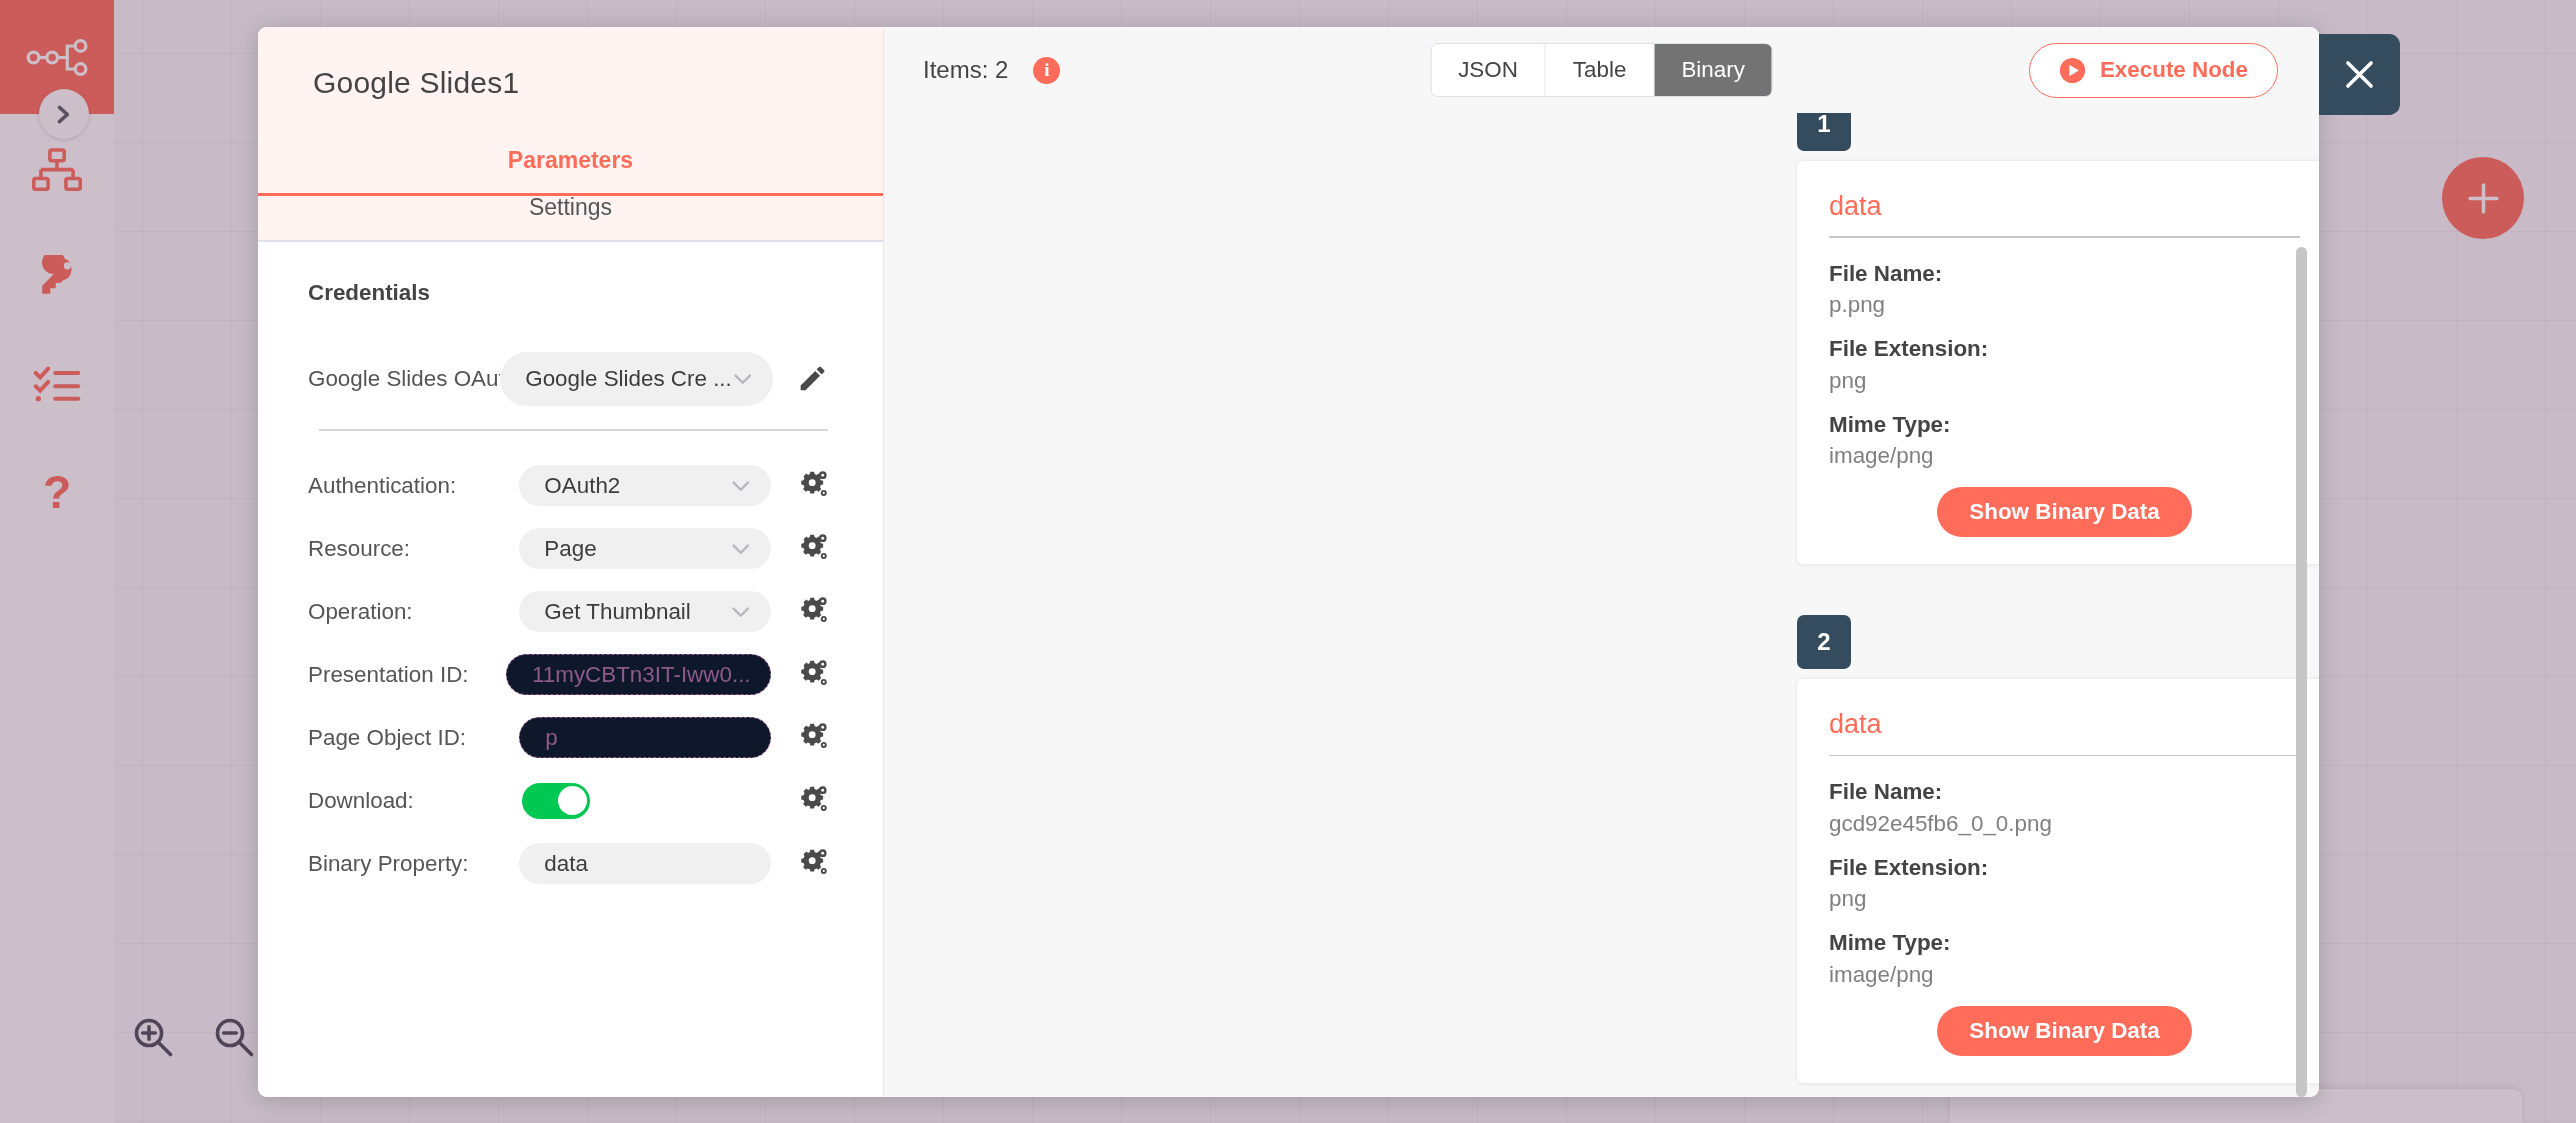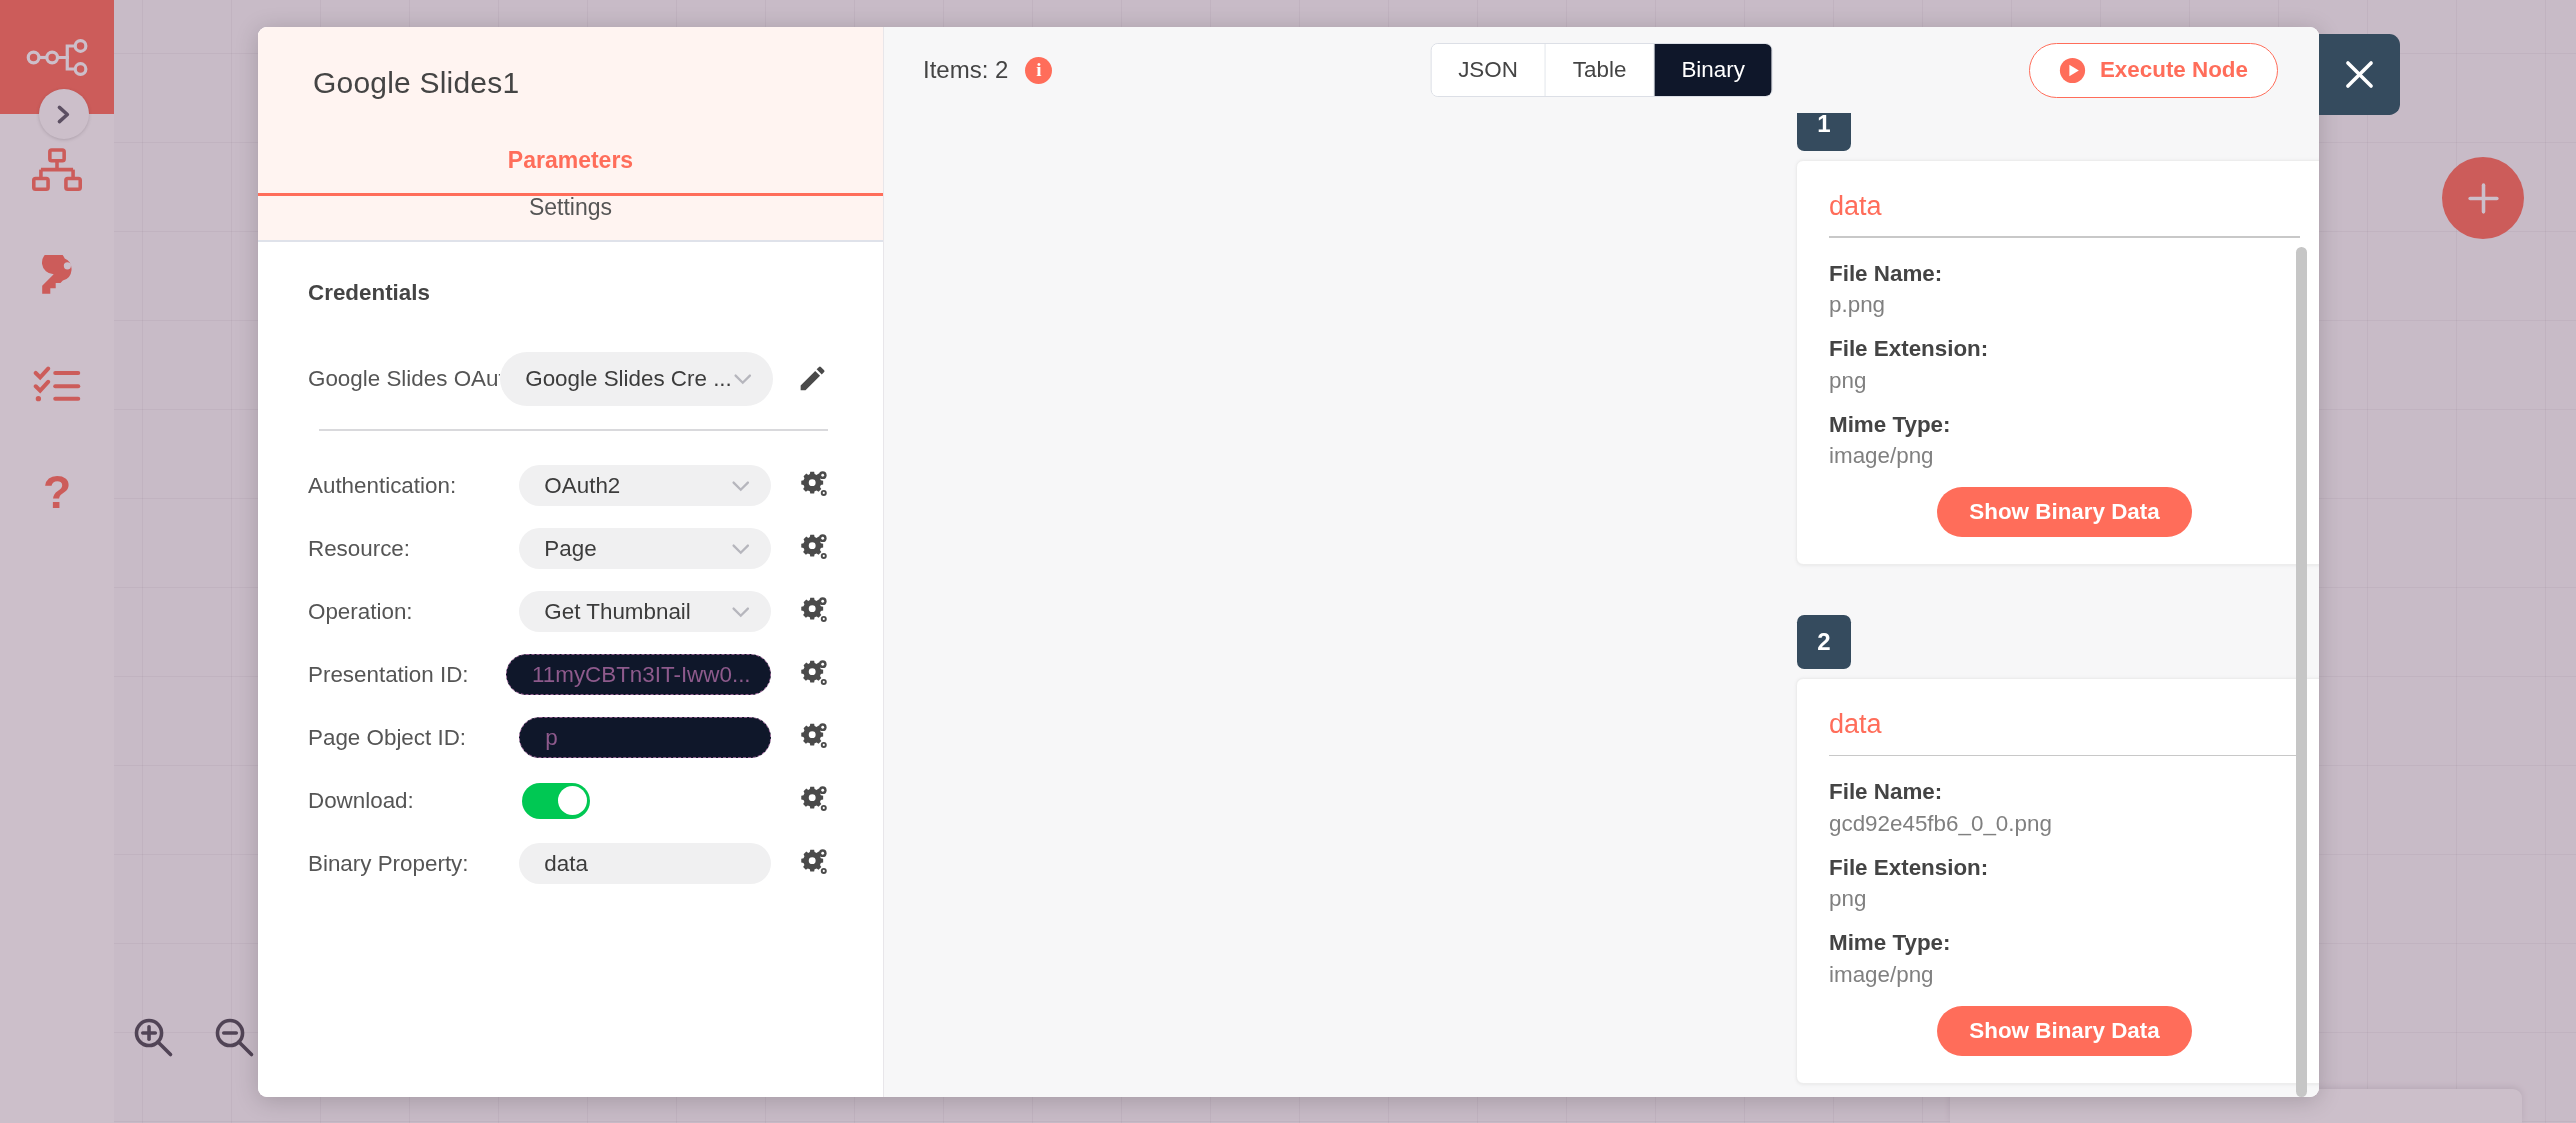--- a/index.html
+++ b/index.html
@@ -188,21 +188,21 @@
     display: flex; flex-direction: column;
   }
   .out-header {
     height: 86px; flex: 0 0 auto;
     display: flex; align-items: center;
     padding: 0 41px 0 39px;
     position: relative;
   }
   .items-count {
     font-size: 24px; color: #444;
-    display: flex; align-items: center; gap: 17px;
+    display: flex; align-items: center; gap: 25px;
   }
   .info-badge {
     width: 27px; height: 27px; border-radius: 50%;
     background: #ff6d5a; color: #fff;
     font-size: 19px; font-weight: bold;
     display: flex; align-items: center; justify-content: center;
     font-family: "Liberation Serif", serif;
     cursor: pointer;
   }
   .seg-group {
@@ -211,21 +211,21 @@
     border: 0.9px solid #dcdfe6;
   }
   .seg {
     padding: 0 27px; height: 52px;
     display: flex; align-items: center; justify-content: center;
     font-size: 22.4px; color: #444; background: #fff;
     border-right: 0.9px solid #dcdfe6;
     cursor: pointer; min-width: 98px;
   }
   .seg:last-child { border-right: none; }
-  .seg.active { background: #0f172a; color: #fff; border-color: #ff6d5a; }
+  .seg.active { background: #737373; color: #fff; border-color: #ff6d5a; }
   .exec-btn {
     position: absolute; right: 41px;
     height: 55px; padding: 0 29px;
     border: 1.8px solid #ff6d5a; border-radius: 28px;
     background: #fff; color: #ff6d5a;
     font-size: 22.4px; font-weight: bold;
     display: flex; align-items: center; gap: 14.3px;
     cursor: pointer;
   }
 

